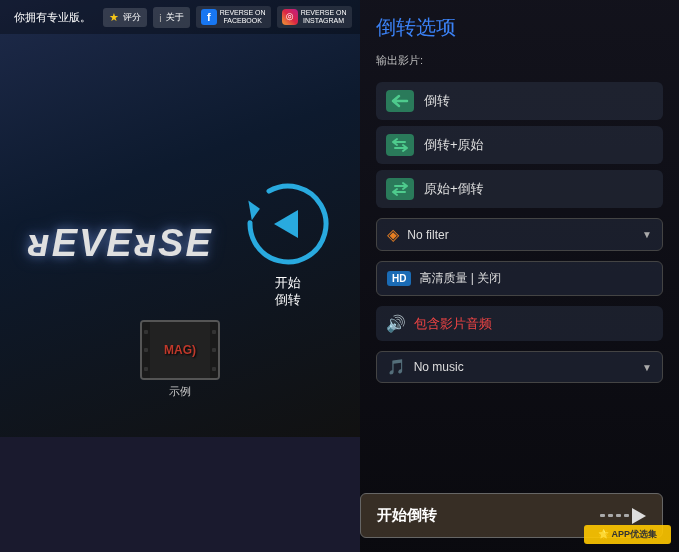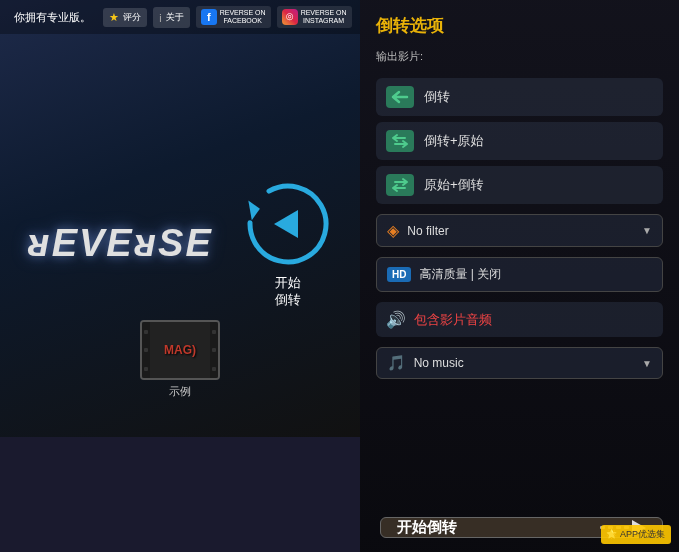--- a/index.html
+++ b/index.html
@@ -182,23 +182,23 @@
       position: relative;
       z-index: 1;
       padding: 14px 16px;
       flex: 1;
       display: flex;
       flex-direction: column;
       gap: 10px;
     }
 
     .options-title {
-      color: #eab308;
-      font-size: 17px;
-      font-weight: bold;
+      color: #3b82f6;
+      font-size: 20px;
+      font-weight: normal;
       margin-bottom: 2px;
     }
 
     .section-label {
       color: #bbb;
       font-size: 11px;
       margin-bottom: 4px;
     }
 
     .output-options {
@@ -317,25 +317,25 @@
       border: none;
       color: #ddd;
       font-size: 12px;
       outline: none;
       cursor: pointer;
     }
 
     .start-btn {
       position: relative;
       z-index: 1;
-      margin: 0 16px 14px 20px;
+      margin: 0 16px 14px 0;
       background: rgba(60,50,40,0.9);
       border: 1px solid #666;
       border-radius: 6px;
-      padding: 0 16px;
+      padding: 12px 16px;
       display: flex;
       align-items: center;
       justify-content: space-between;
       cursor: pointer;
       color: #fff;
       font-size: 15px;
       font-weight: bold;
       text-align: right;
     }
     .start-arrow {
@@ -352,22 +352,22 @@
     }
 
     
     .watermark {
       position: absolute;
       bottom: 8px;
       right: 8px;
       background: rgba(255,200,0,0.9);
       color: #333;
       font-size: 9px;
-      font-weight: normal;
-      padding: 3px 6px;
+      font-weight: bold;
+      padding: 3px 14px;
       border-radius: 3px;
       z-index: 10;
     }
   </style>
 </head>
 <body>
 
 <div class="left-panel">
   <div class="top-bar">
     <span class="pro-label">你拥有专业版。</span>

